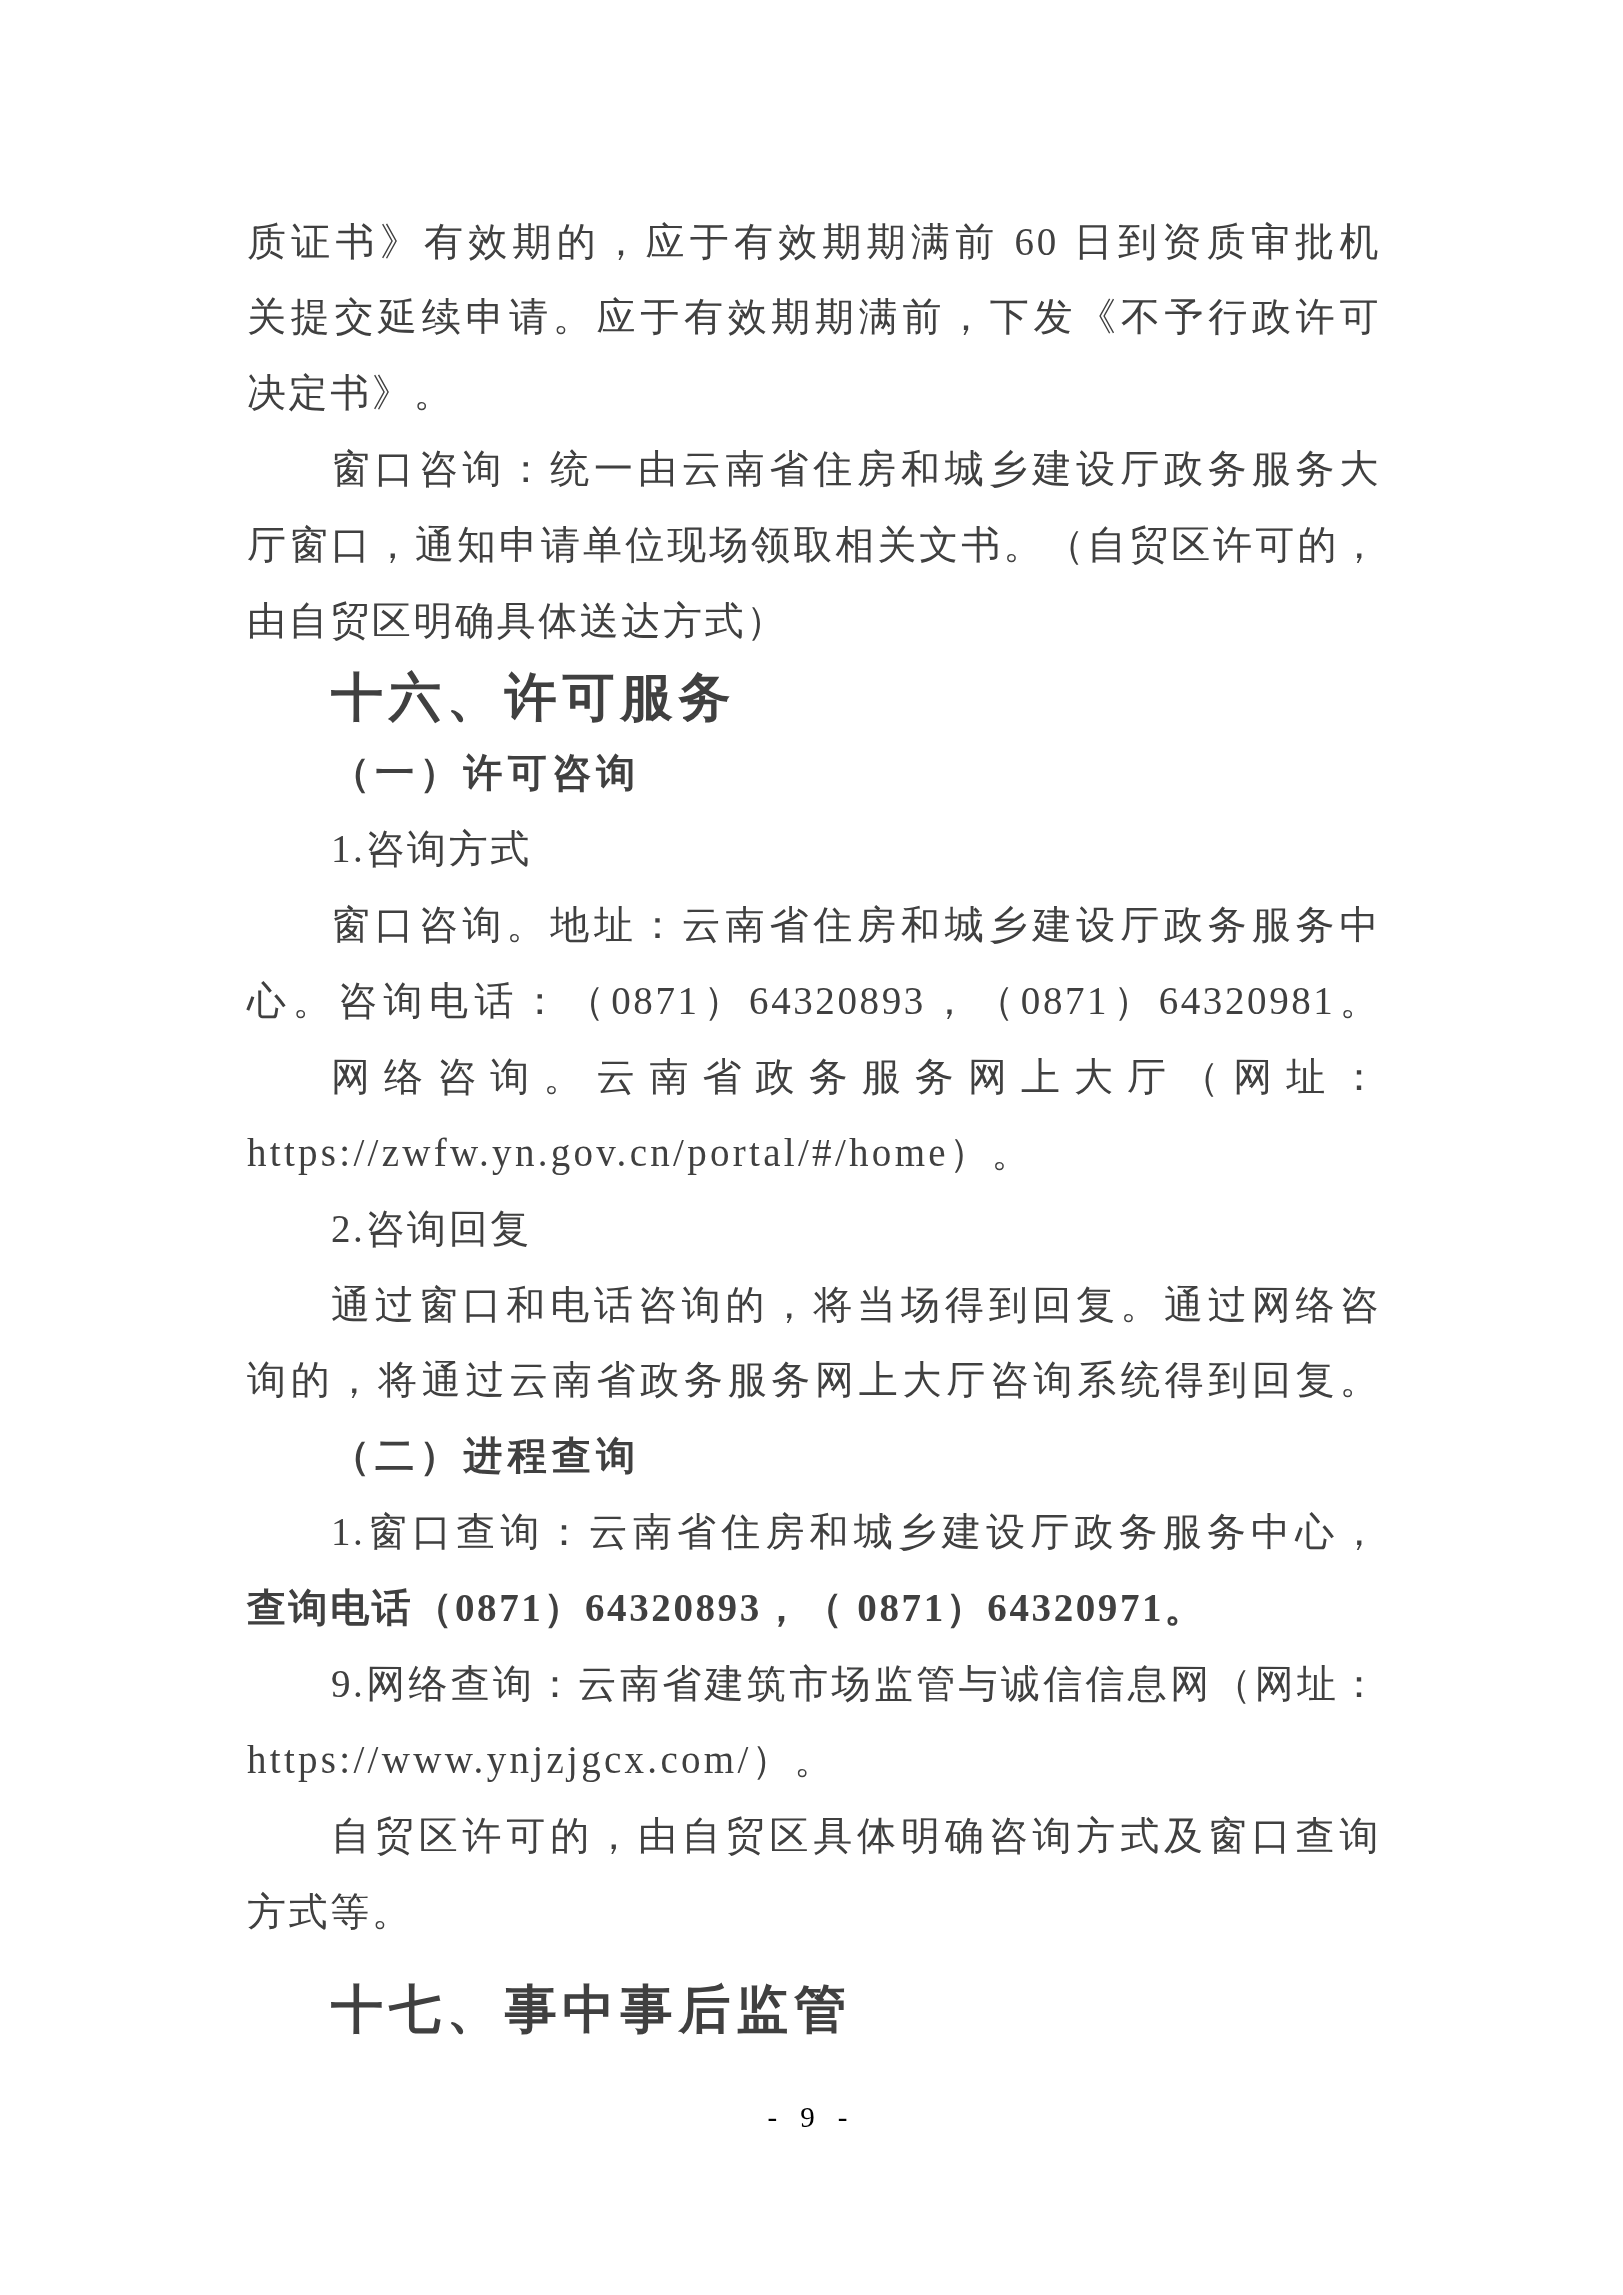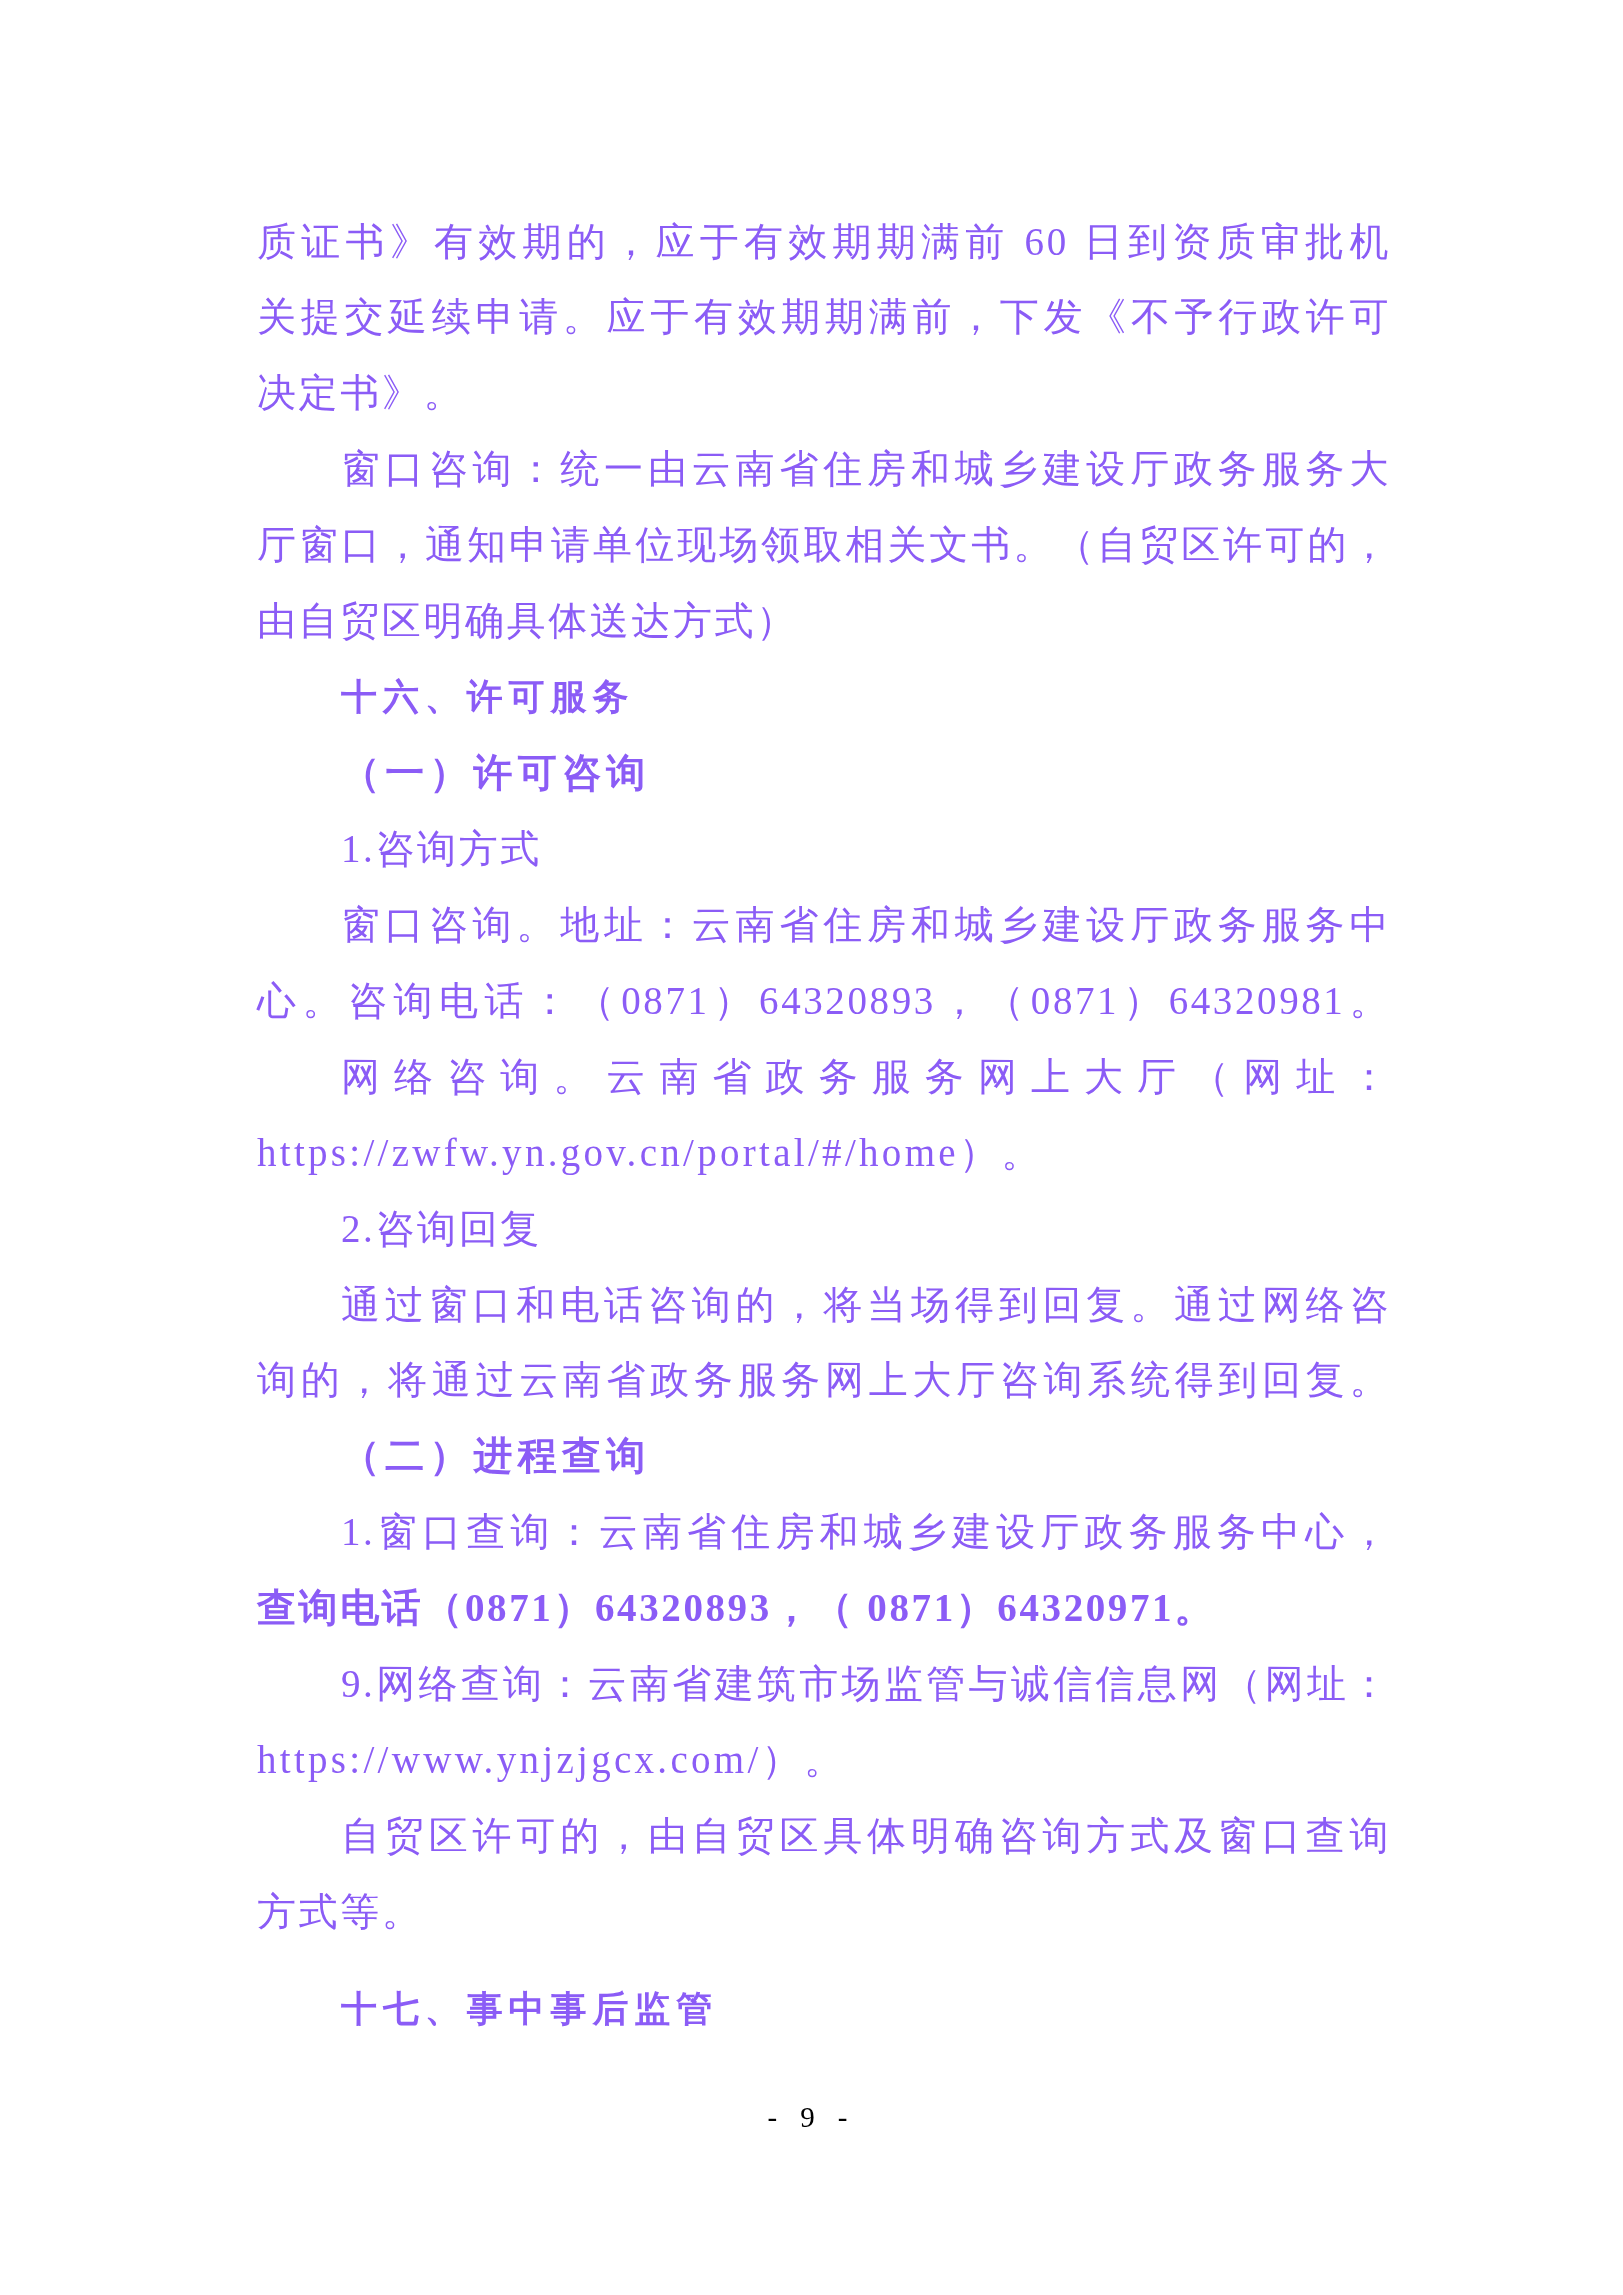--- a/index.html
+++ b/index.html
@@ -9,44 +9,44 @@
   }
   .page {
     position: relative;
     width: 1623px;
     height: 2295px;
     background: #ffffff;
     overflow: hidden;
   }
   .line {
     position: absolute;
-    left: 257px;
+    left: 247px;
     width: 1134px;
     height: 76px;
     line-height: 76px;
     font-family: "Liberation Serif", "DejaVu Serif", serif;
     font-size: 39px;
     letter-spacing: 2.6px;
-    color: #8b5cf6;
+    color: #404040;
     white-space: nowrap;
   }
   .line.justify {
     white-space: normal;
     text-align: justify;
     text-align-last: justify;
     text-justify: inter-character;
   }
   .line.indent {
     padding-left: 84px;
     width: 1050px;
   }
   .line.heading {
     font-family: "Liberation Sans", "DejaVu Sans", sans-serif;
     font-weight: bold;
-    font-size: 36px;
+    font-size: 52px;
     letter-spacing: 5.9px;
   }
   .line.subheading {
     font-weight: bold;
     letter-spacing: 5.2px;
   }
   .line.url {
     letter-spacing: 3.3px;
   }
   .page-number {

